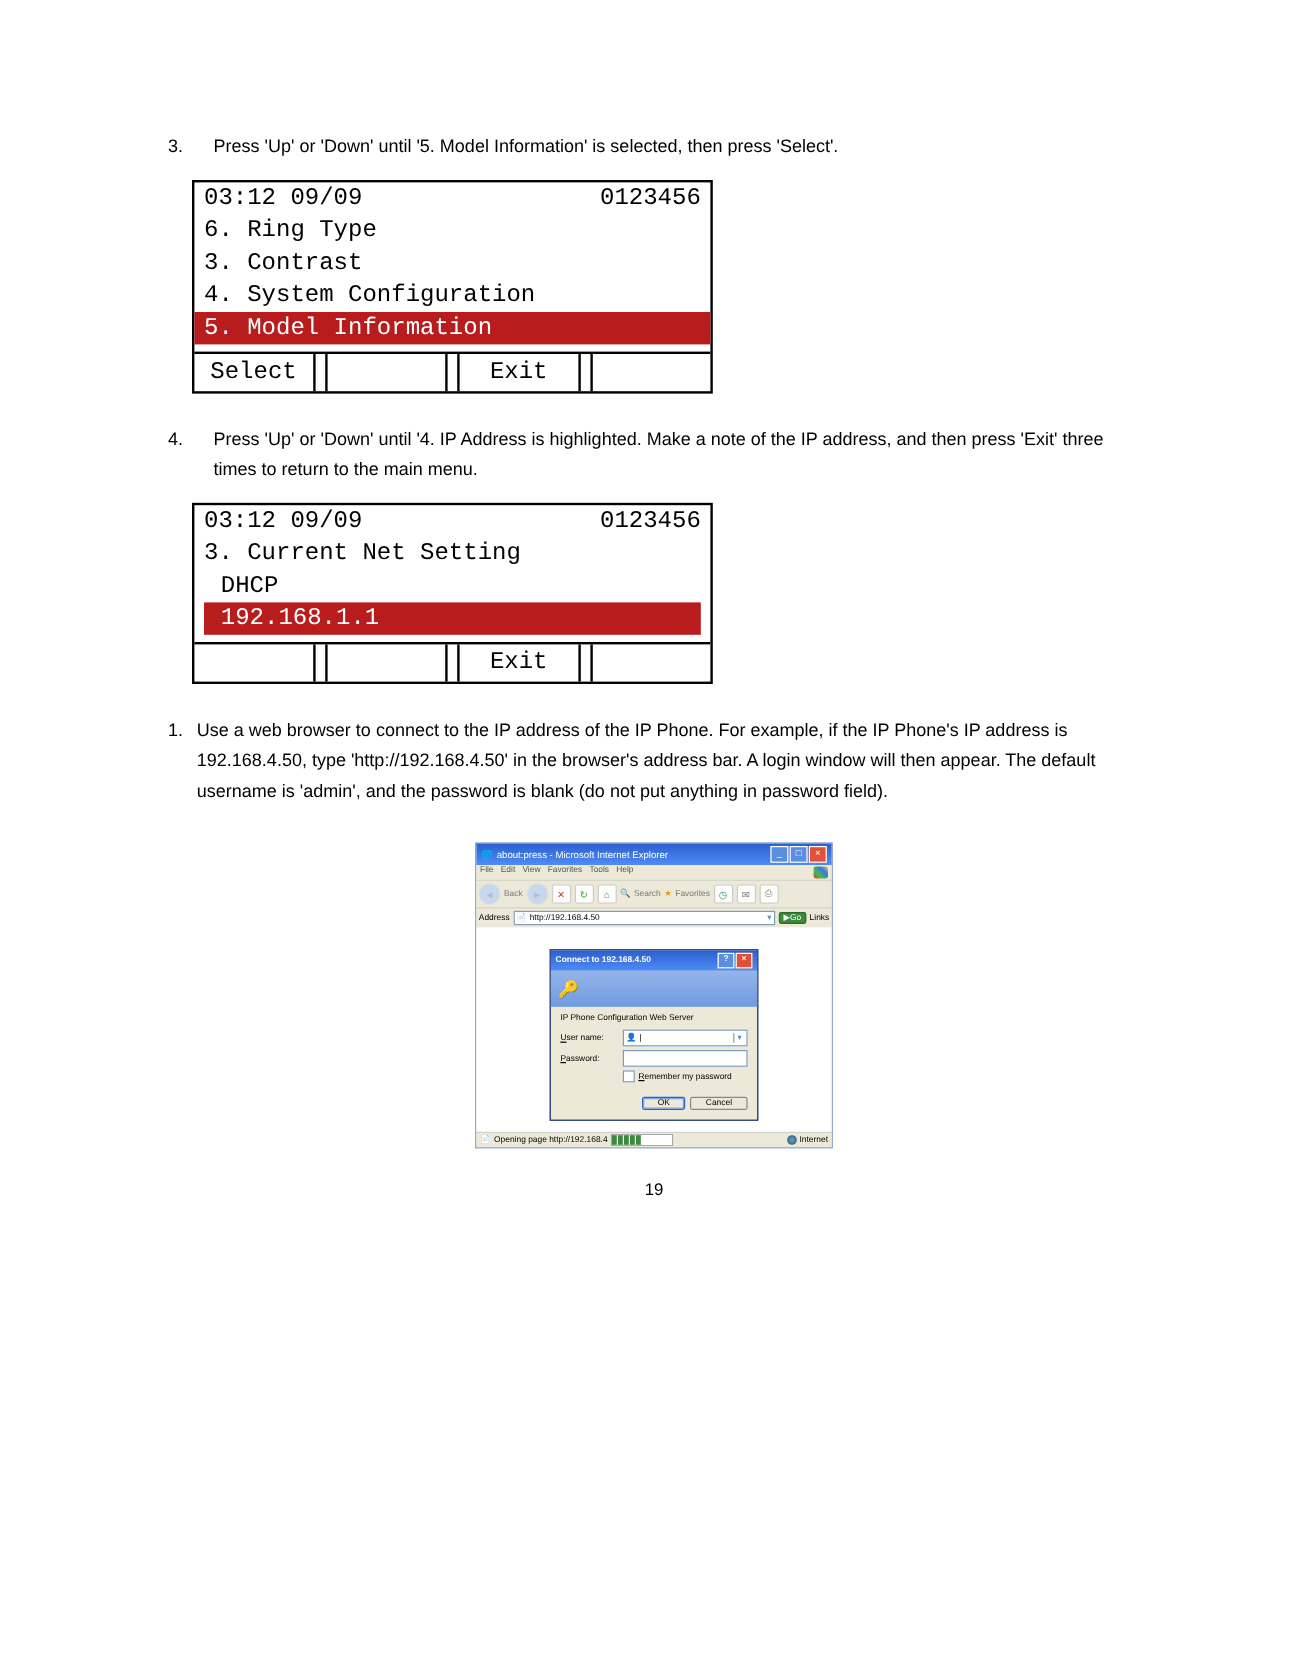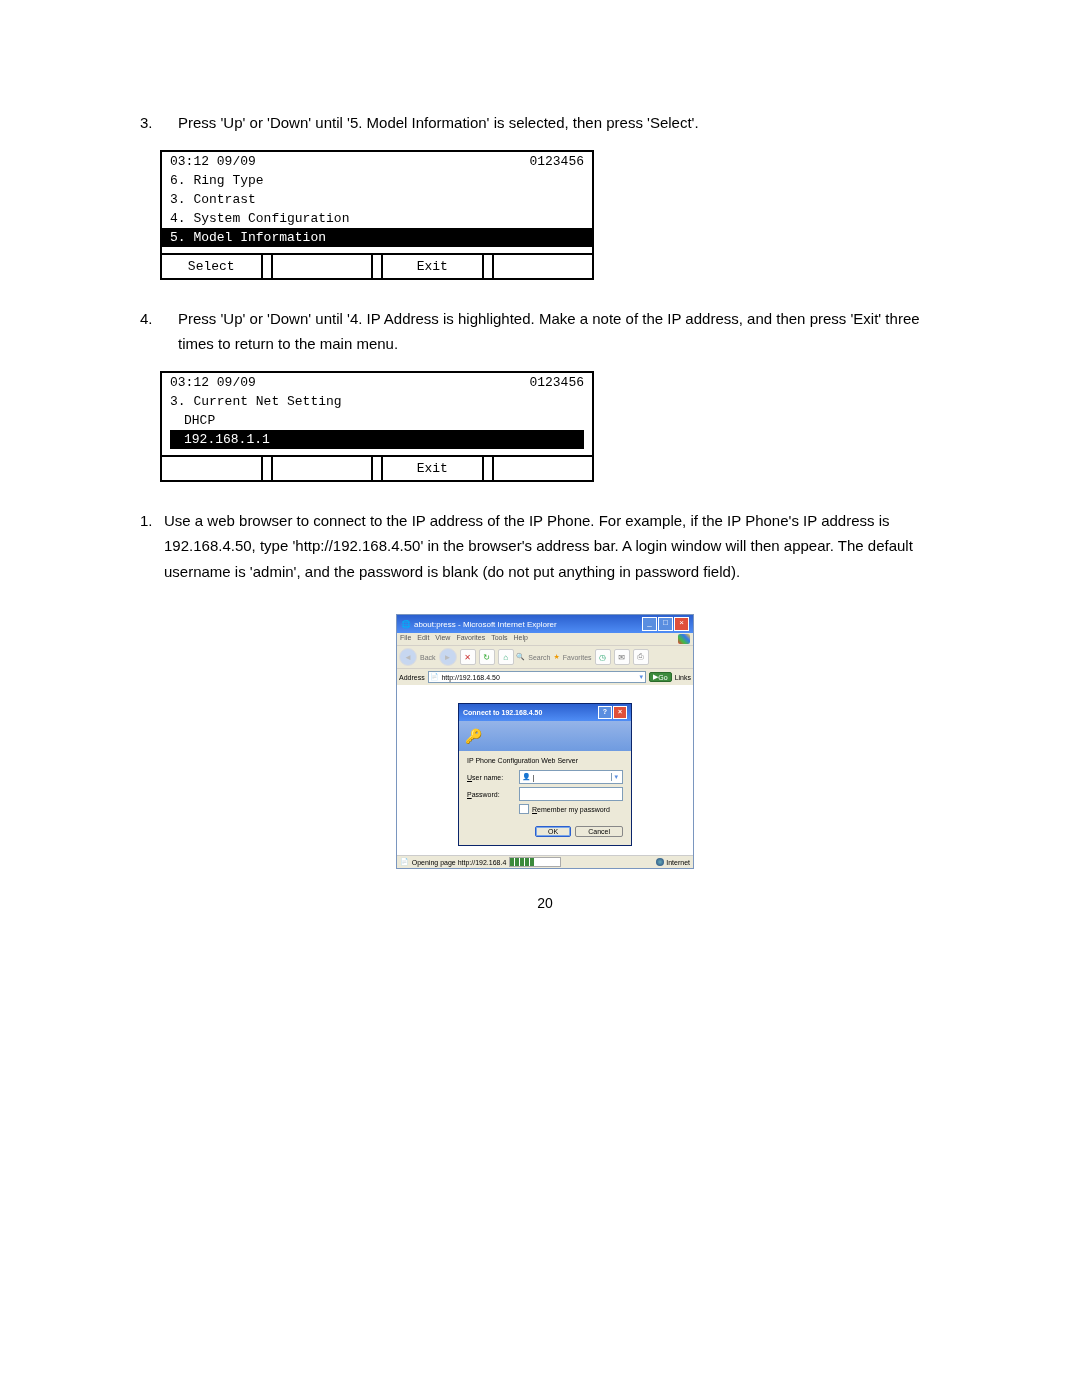--- a/index.html
+++ b/index.html
@@ -23,29 +23,29 @@
     flex: 0 0 38px;
   }
   .step-body {
     flex: 1;
   }
   .lcd {
     border: 2px solid #000;
     width: 430px;
     margin: 0 0 26px 20px;
     font-family: "Courier New", Courier, monospace;
-    font-size: 13px;
+    font-size: 20px;
   }
   .lcd-row {
     padding: 2px 8px;
     display: flex;
   }
   .lcd-left { flex: 1; }
   .lcd-row.hl {
-    background: #000000;
+    background: #b91c1c;
     color: #fff;
   }
   .lcd-row.hl.indented {
     margin-left: 8px;
     margin-right: 8px;
     padding-left: 14px;
   }
   .indent { padding-left: 22px; }
   .softkeys {
     display: flex;
@@ -398,14 +398,14 @@
           <div class="pblock empty"></div>
           <div class="pblock empty"></div>
       </div>
       <div class="status-right">
         <span class="globe"></span>
         <span>Internet</span>
       </div>
     </div>
   </div>
 
-  <div class="pagenum">20</div>
+  <div class="pagenum">19</div>
 </div>
 
 </body></html>

